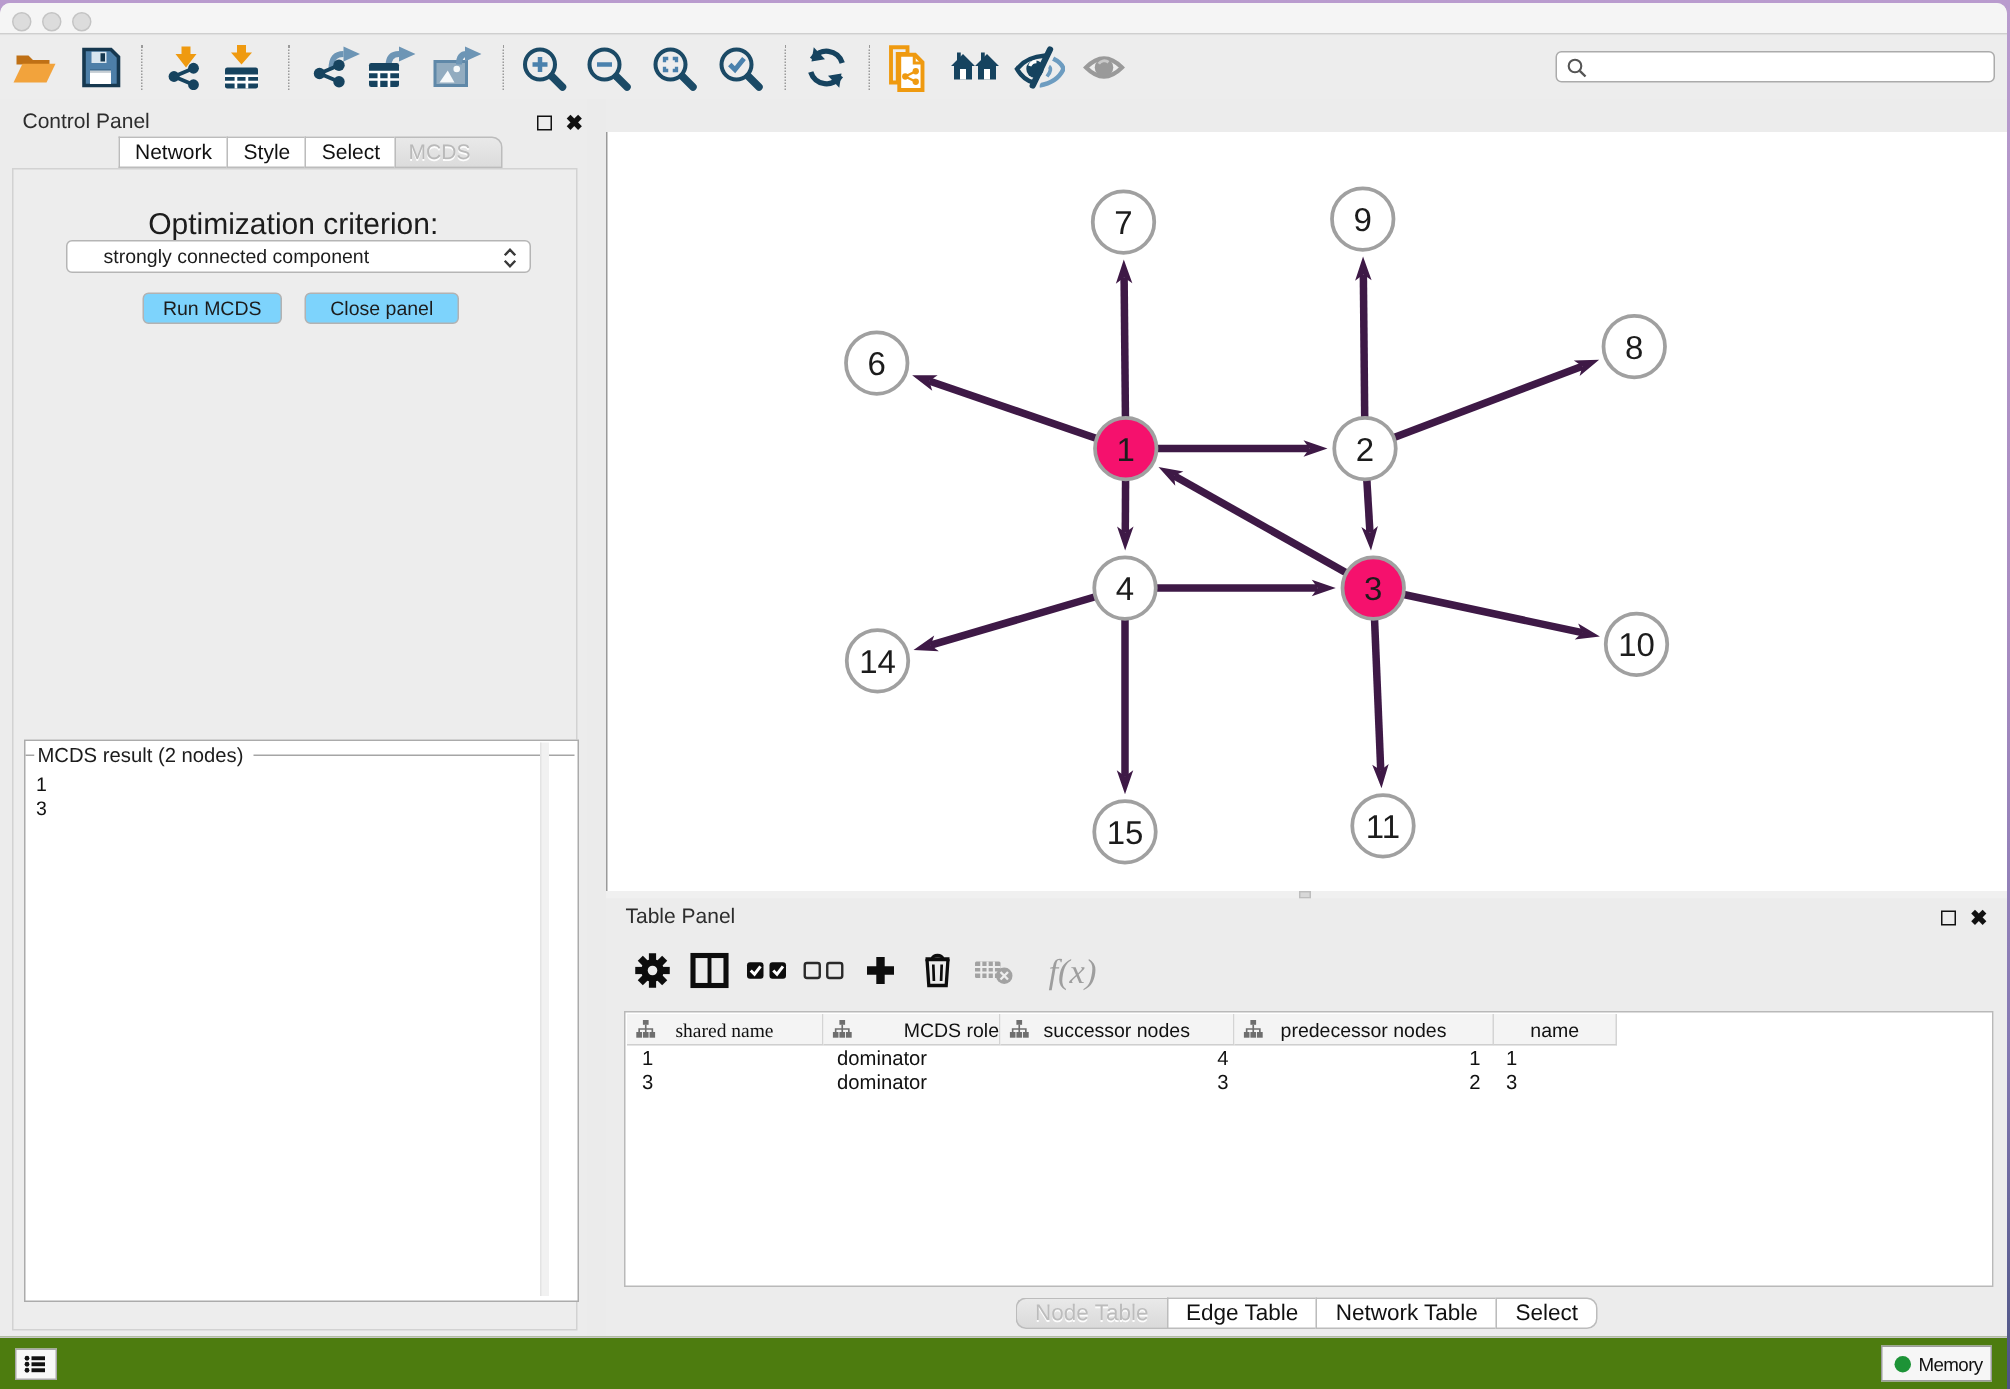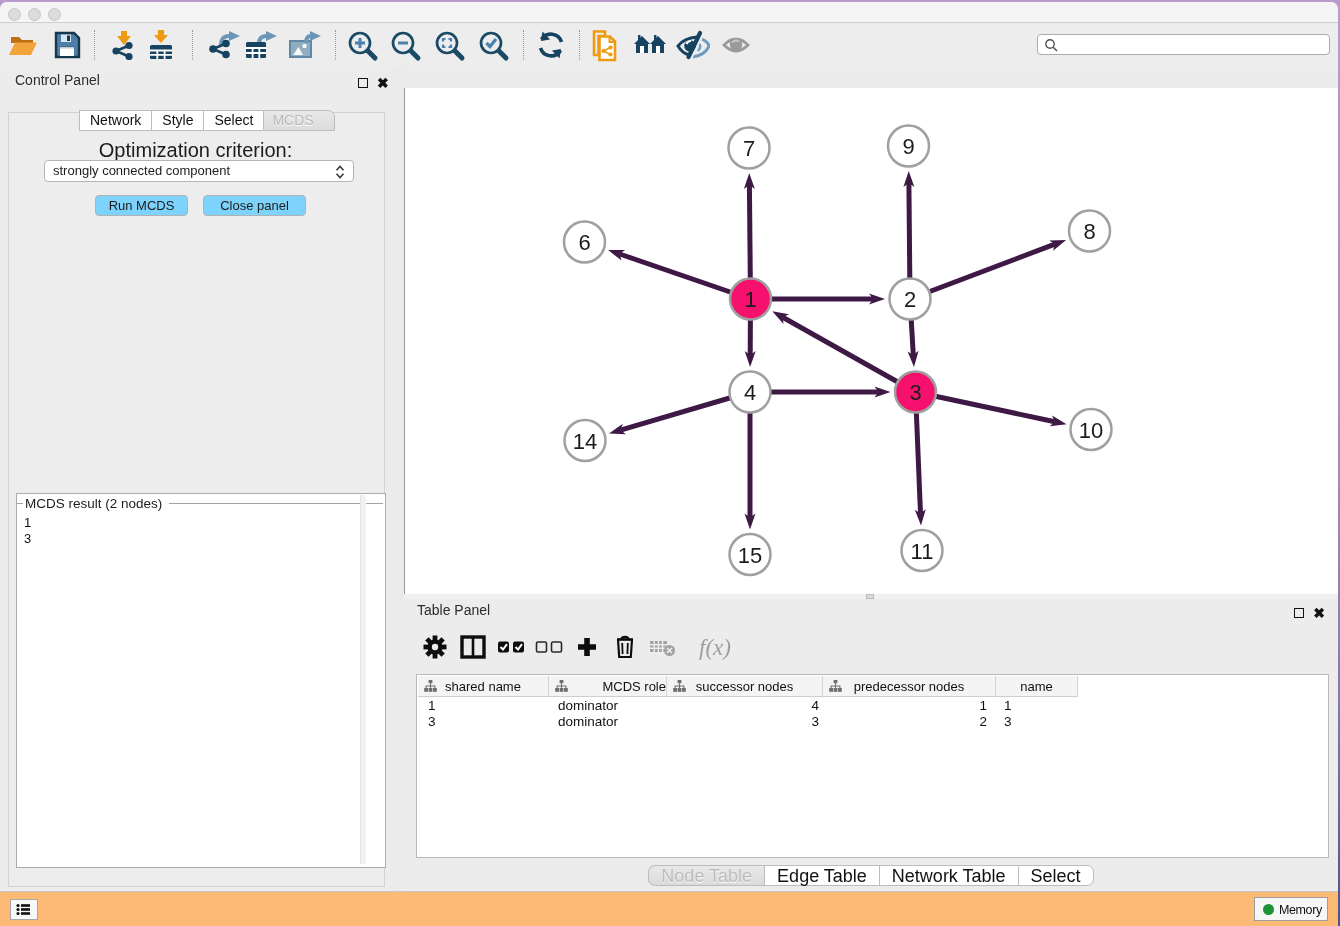--- a/index.html
+++ b/index.html
@@ -13,29 +13,29 @@
 
 #toolbar { position:absolute; top:22px; left:0; right:0; height:42px; background:#ededed; }
 .tbi { position:absolute; top:6px; }
 .tbsep { position:absolute; top:6px; width:1px; height:30px; border-left:1px dotted #9a9a9a; }
 #search { position:absolute; left:1037px; top:10px; width:293px; height:21px; background:#fff; border:1px solid #ababab; border-radius:4px; }
 
 #cp { position:absolute; top:64px; left:0; width:391px; bottom:35px; background:#ececec; }
 #cphead { position:absolute; top:0; left:0; right:0; height:26px; }
 #cphead span.t { position:absolute; left:15px; top:6px; font-size:14px; color:#2d2d2d; }
 #cppanel { position:absolute; left:8px; right:6px; top:46px; bottom:4px; background:#ededed; border:1px solid #d2d2d2; }
-#cptabs { position:absolute; top:44px; left:79px; height:22px; display:flex; z-index:5; }
+#cptabs { position:absolute; top:25px; left:79px; height:22px; display:flex; z-index:5; }
 .tab { font-size:14px; color:#111; background:#fff; border:1px solid #bcbcbc; border-right:none; padding:1px 10px 0 10px; height:21px; }
 .tab:last-child { border-right:1px solid #bcbcbc; }
 .tabsel { background:linear-gradient(180deg,#e9e9e9,#dcdcdc); color:#b9b9b9; text-shadow:0 1px 0 #fdfdfd; border-radius:0 7px 0 0; }
 .winbtns { position:absolute; top:7px; }
 .sqbtn { display:inline-block; width:10px; height:10px; border:1.5px solid #111; margin-right:9px; vertical-align:middle; }
 .xbtn { font-size:14px; font-weight:bold; color:#111; vertical-align:middle; }
 #optlabel { position:absolute; top:72.5px; left:0; width:100%; text-align:center; font-size:20px; color:#1c1c1c; }
-#optsel { position:absolute; left:44px; top:94px; width:310px; height:22px; background:#fff; border:1px solid #b5b5b5; border-radius:4px; font-size:13px; color:#1c1c1c; line-height:20px; padding-left:8px; }
+#optsel { position:absolute; left:44px; top:94px; width:310px; height:22px; background:#fff; border:1px solid #b5b5b5; border-radius:4px; font-size:13px; color:#1c1c1c; line-height:20px; padding-left:24px; }
 .btn { position:absolute; top:129px; height:21px; background:#7dd3fc; border:1px solid #b2b2b2; border-radius:4px; font-size:13px; color:#1c1c1c; text-align:center; line-height:19px; }
 #result { position:absolute; left:16px; top:427px; width:370px; height:375px; background:#fff; border:1px solid #ababab; }
 #result .legend { position:absolute; left:6px; top:2px; font-size:13.5px; color:#1c1c1c; background:#fff; padding:0 2px; }
 #result .legline { position:absolute; left:152px; right:2px; top:9px; border-top:1px solid #a5a5a5; }
 #result .items { position:absolute; left:7px; top:21px; font-size:13px; color:#111; line-height:15.5px; }
 #result .vsb { position:absolute; right:19px; top:1px; bottom:3px; width:6px; background:#f1f1f1; border-left:1px solid #e3e3e3; }
 
 #vsplit { position:absolute; top:64px; left:391px; width:13px; bottom:35px; background:#ebebeb; }
 
 #netframe { position:absolute; left:404px; top:66px; right:0; height:526px; }
@@ -48,25 +48,25 @@
 
 #tp { position:absolute; left:404px; top:597px; right:0; bottom:35px; background:#ececec; }
 #tphead span.t { position:absolute; left:13px; top:3px; font-size:14px; color:#2d2d2d; }
 #tptools { position:absolute; top:31px; left:13px; height:36px; }
 #tptable { position:absolute; left:12px; top:75px; right:9px; height:184px; background:#fff; border:1px solid #b9b9b9; }
 #thead { position:absolute; top:1px; left:1px; width:661px; height:22px; }
 .th { position:absolute; top:0; height:21px; background:#f4f4f4; border-bottom:1px solid #cfcfcf; border-right:1px solid #d4d4d4; font-size:13px; color:#111; text-align:center; line-height:21px; }
 .hi { position:absolute; left:6px; top:4px; }
 .td { position:absolute; font-size:13.5px; color:#111; height:16px; line-height:16px; }
 #tptabs { position:absolute; bottom:5px; left:0; right:0; height:21px; text-align:center; }
-.btab { display:inline-block; font-size:18px; color:#111; background:#fff; border:1px solid #bcbcbc; border-right:none; padding:0 12px; height:21px; line-height:20px; vertical-align:top; }
+.btab { display:inline-block; font-size:15px; color:#111; background:#fff; border:1px solid #bcbcbc; border-right:none; padding:0 12px; height:21px; line-height:20px; vertical-align:top; }
 .btabsel { background:linear-gradient(180deg,#e9e9e9,#dadada); color:#bcbcbc; text-shadow:0 1px 0 #fdfdfd; border-radius:7px 0 0 7px; }
 .btab.last { border-right:1px solid #bcbcbc; border-radius:0 7px 7px 0; }
 
-#status { position:absolute; bottom:0; left:0; right:0; height:35px; background:#fdba74; border-top:1px solid #c6c6c6; }
+#status { position:absolute; bottom:0; left:0; right:0; height:35px; background:#4d7c0f; border-top:1px solid #c6c6c6; }
 #listbtn { position:absolute; left:10px; top:7px; width:28px; height:21px; background:#f8f8f8; border:1px solid #a8a8a8; }
 #membtn { position:absolute; right:10px; top:5px; width:74px; height:24px; background:#f6f6f6; border:1px solid #9c9c9c; font-size:12.5px; letter-spacing:-0.4px; color:#111; }
 #membtn .dot { position:absolute; left:8px; top:6px; width:11px; height:11px; border-radius:50%; background:#1d9337; }
 #membtn .t { position:absolute; left:24px; top:5px; }
 </style>
 </head>
 <body>
 <div id="app">
   <div id="titlebar">
     <div class="tl" style="left:8px;"></div>
@@ -356,21 +356,21 @@
               </g>
             <circle cx="7.5" cy="3.5" r="5.5" fill="#a2a2a2"></circle>
             <path d="M5,1 L10,6 M10,1 L5,6" stroke="#ededed" stroke-width="1.6"></path>
           </g>
           <text x="282" y="25" font-family="Liberation Serif,serif" font-style="italic" font-size="23" fill="#9e9e9e">f(x)</text>
         </g>
       </svg>
     </div>
     <div id="tptable">
       <div id="thead">
-        <div class="th" style="left:0;width:131px;"><svg class="hi" width="13" height="12" viewBox="0 0 13 12">
+        <div class="th" style="left:0;width:131px;font-family:Liberation Serif, serif;"><svg class="hi" width="13" height="12" viewBox="0 0 13 12">
               <g fill="#6e6e6e">
                 <rect x="4.6" y="0" width="3.8" height="3.2"></rect>
                 <rect x="0.2" y="8" width="3.8" height="3.8"></rect>
                 <rect x="4.6" y="8" width="3.8" height="3.8"></rect>
                 <rect x="9" y="8" width="3.8" height="3.8"></rect>
                 <path d="M6.5,3.2 L6.5,6 M2.1,8 L2.1,6 L10.9,6 L10.9,8 M6.5,6 L6.5,8" stroke="#6e6e6e" stroke-width="1.1" fill="none"></path>
               </g>
             </svg>shared name</div>
         <div class="th" style="left:131px;width:118px;text-align:right;"><svg class="hi" width="13" height="12" viewBox="0 0 13 12">
               <g fill="#6e6e6e">

